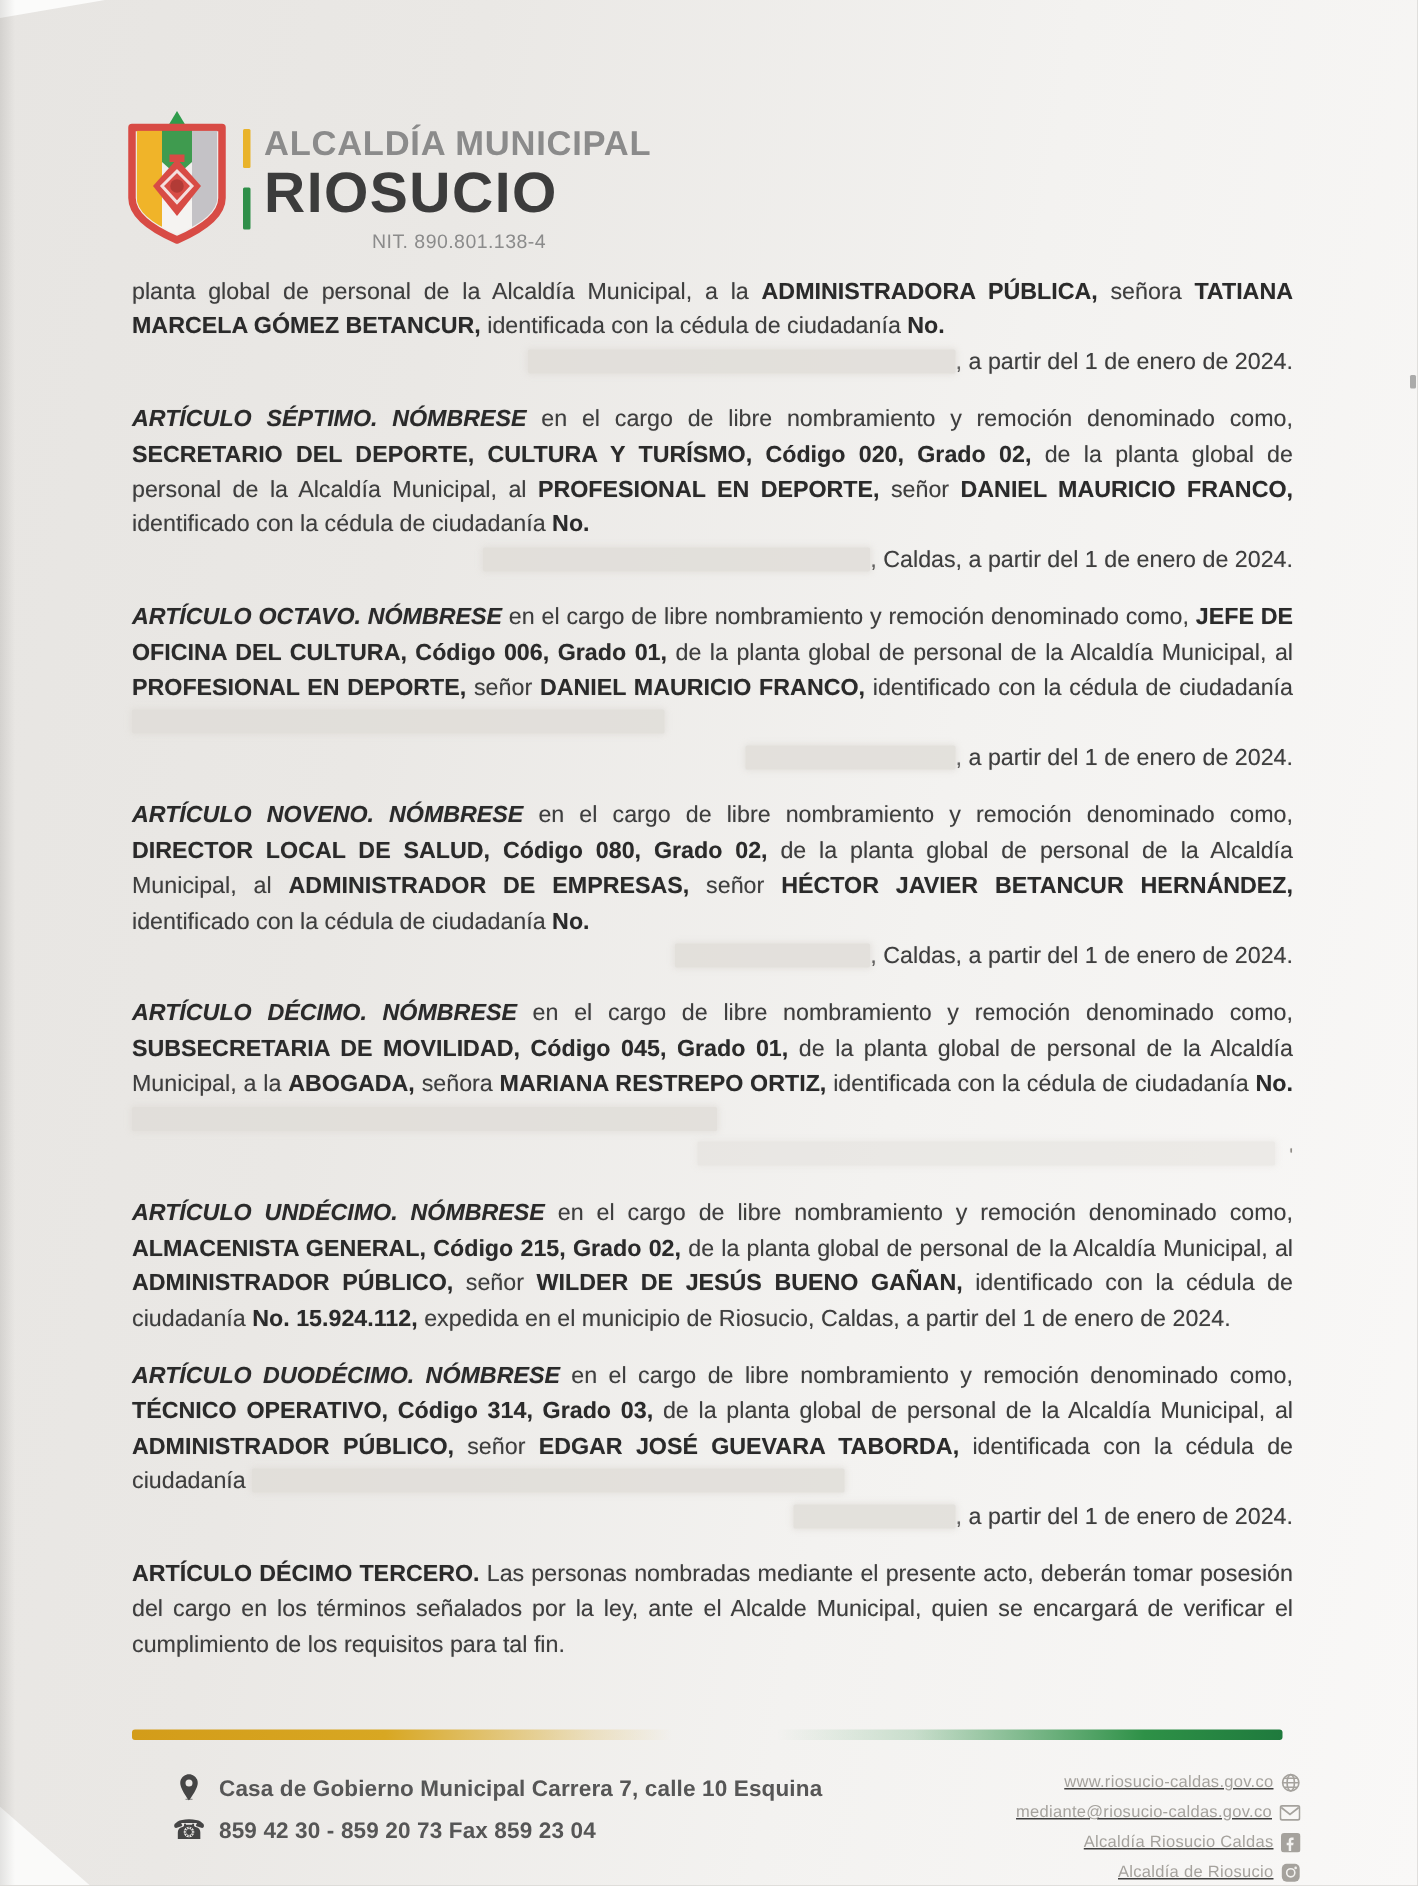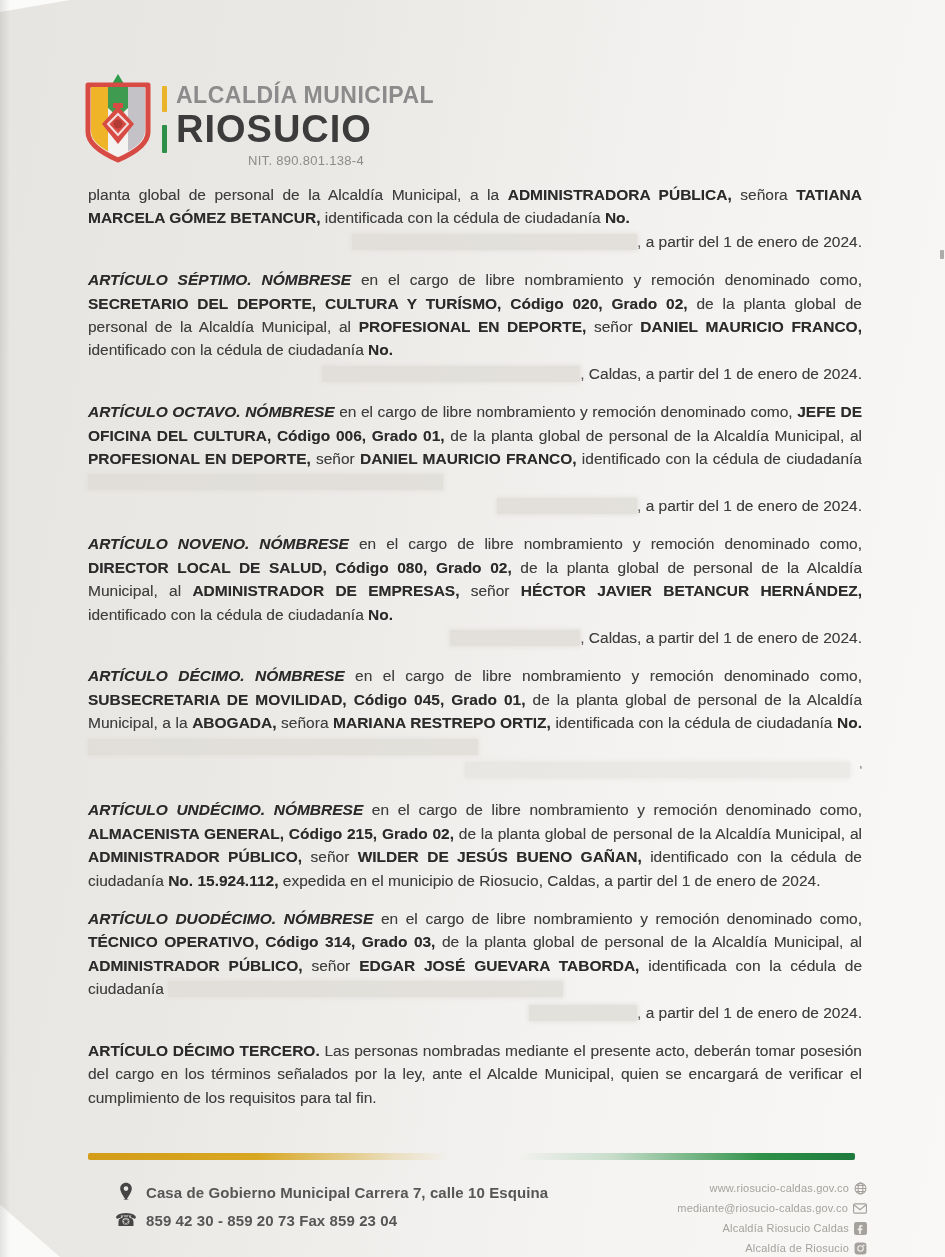--- a/index.html
+++ b/index.html
@@ -43,21 +43,21 @@
 
   
   .divider{position:absolute;top:1153px;left:88px;width:767px;height:7px;border-radius:2px;
     background:linear-gradient(to right,#d39c19 0%,#d8a722 22%,rgba(216,167,34,.22) 40%,rgba(216,167,34,0) 47%,
                rgba(46,145,71,0) 56%,rgba(46,145,71,.22) 68%,#2e9147 88%,#1f7a3d 100%);}
   .footer-left{position:absolute;top:1182px;left:115px;}
   .fl-row{display:flex;align-items:flex-end;margin-bottom:10px;}
   .fl-row .ficon{width:22px;margin-right:9px;display:flex;justify-content:center;color:#454545;}
   .fl-row .ftext{font-size:15px;font-weight:600;color:#565656;letter-spacing:.1px;}
   .phone-glyph{font-size:18px;line-height:1;color:#454545;}
-  .footer-right{position:absolute;top:1178px;right:78px;}
+  .footer-right{position:absolute;top:1178px;right:78px;text-decoration:underline;}
   .fr-row{display:flex;align-items:center;justify-content:flex-end;height:20px;}
   .fr-row .frtext{font-size:11px;color:#a5a29d;letter-spacing:.2px;}
   .fr-row .fricon{margin-left:5px;display:flex;align-items:center;}
 </style>
 </head>
 <body>
 
 <div class="page">
 
   <div class="artifact-tl"></div>

